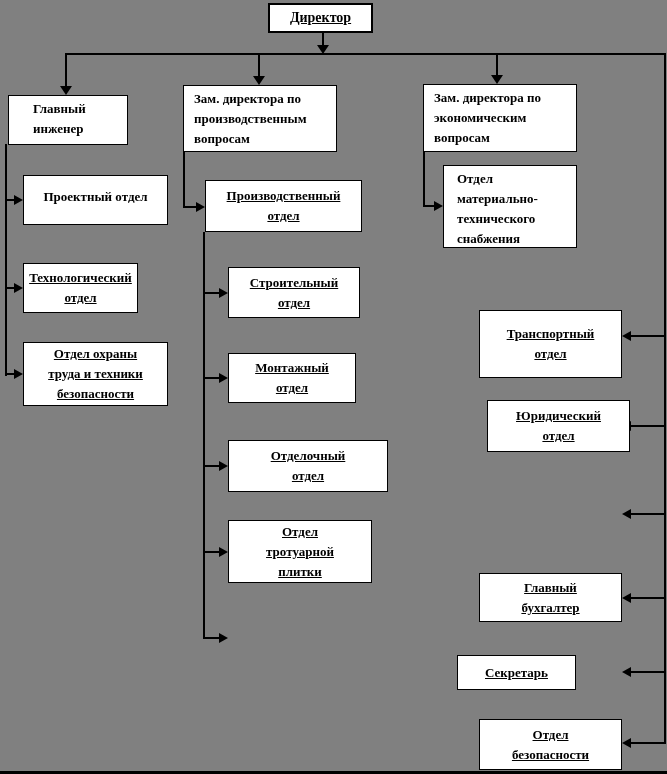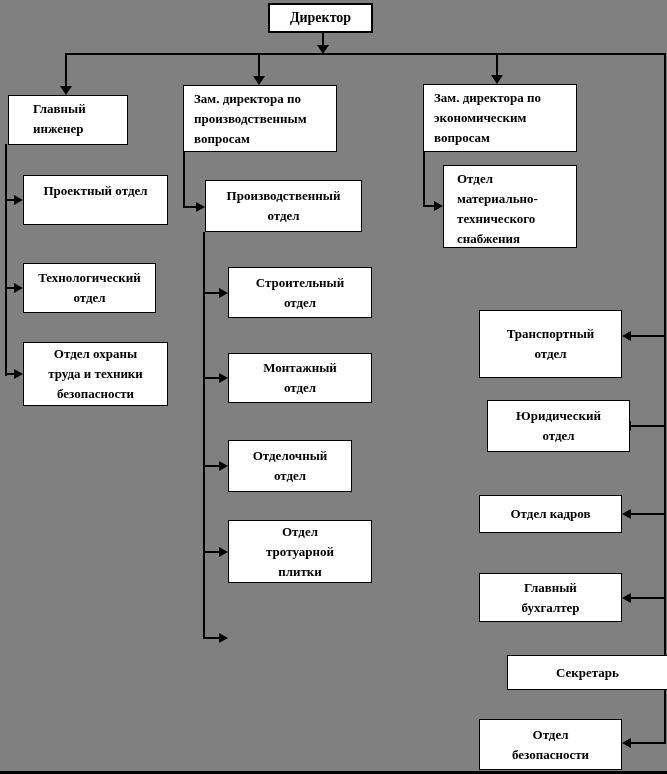--- a/index.html
+++ b/index.html
@@ -14,22 +14,22 @@
     position:absolute;
     background:#ffffff;
     border:1px solid #000000;
     box-sizing:border-box;
     color:#000000;
     font-weight:bold;
     font-size:13px;
     line-height:20px;
   }
   .node .node-label{white-space:pre-line;display:block;}
-  .center{display:flex;align-items:center;justify-content:center;text-align:center;}
-  .topcenter{text-align:center;padding-top:5px;}
+  .center{display:flex;align-items:center;justify-content:center;text-align:center;text-decoration:underline;}
+  .topcenter{text-align:center;padding-top:11px;}
   .leftpad{padding-top:3px;padding-left:10px;text-align:left;}
   .line{position:absolute;background:#000000;}
   .arr{position:absolute;width:0;height:0;}
   .arr.down{border-left:6px solid transparent;border-right:6px solid transparent;border-top:9px solid #000000;}
   .arr.right{border-top:5px solid transparent;border-bottom:5px solid transparent;border-left:9px solid #000000;}
   .arr.left{border-top:5px solid transparent;border-bottom:5px solid transparent;border-right:9px solid #000000;}
 </style>
 </head>
 <body>
 
@@ -112,47 +112,47 @@
   <div class="node leftpad" style="left:423px;top:84px;width:154px;height:68px">
     <span class="node-label">Зам. директора по
 экономическим
 вопросам</span>
   </div>
 
   <div class="node topcenter" style="left:23px;top:175px;width:145px;height:50px">
     <span class="node-label">Проектный отдел</span>
   </div>
 
-  <div class="node center" style="left:23px;top:263px;width:133px;height:50px">
+  <div class="node center" style="left:23px;top:263px;width:115px;height:50px">
     <span class="node-label">Технологический
 отдел</span>
   </div>
 
   <div class="node center" style="left:23px;top:342px;width:145px;height:64px">
     <span class="node-label">Отдел охраны
 труда и техники
 безопасности</span>
   </div>
 
   <div class="node center" style="left:205px;top:180px;width:157px;height:52px">
     <span class="node-label">Производственный
 отдел</span>
   </div>
 
-  <div class="node center" style="left:228px;top:267px;width:144px;height:51px">
+  <div class="node center" style="left:228px;top:267px;width:132px;height:51px">
     <span class="node-label">Строительный
 отдел</span>
   </div>
 
-  <div class="node center" style="left:228px;top:353px;width:144px;height:50px">
+  <div class="node center" style="left:228px;top:353px;width:128px;height:50px">
     <span class="node-label">Монтажный
 отдел</span>
   </div>
 
-  <div class="node center" style="left:228px;top:440px;width:124px;height:52px">
+  <div class="node center" style="left:228px;top:440px;width:160px;height:52px">
     <span class="node-label">Отделочный
 отдел</span>
   </div>
 
   <div class="node center" style="left:228px;top:520px;width:144px;height:63px">
     <span class="node-label">Отдел
 тротуарной
 плитки</span>
   </div>
 
@@ -167,30 +167,27 @@
   <div class="node center" style="left:479px;top:310px;width:143px;height:68px">
     <span class="node-label">Транспортный
 отдел</span>
   </div>
 
   <div class="node center" style="left:487px;top:400px;width:143px;height:52px">
     <span class="node-label">Юридический
 отдел</span>
   </div>
 
-  <div class="node center" style="left:479px;top:495px;width:143px;height:38px">
-    <span class="node-label">Отдел кадров</span>
-  </div>
 
   <div class="node center" style="left:479px;top:573px;width:143px;height:49px">
     <span class="node-label">Главный
 бухгалтер</span>
   </div>
 
-  <div class="node center" style="left:507px;top:655px;width:161px;height:35px">
+  <div class="node center" style="left:457px;top:655px;width:119px;height:35px">
     <span class="node-label">Секретарь</span>
   </div>
 
   <div class="node center" style="left:479px;top:719px;width:143px;height:51px">
     <span class="node-label">Отдел
 безопасности</span>
   </div>
 
 </div>
 

